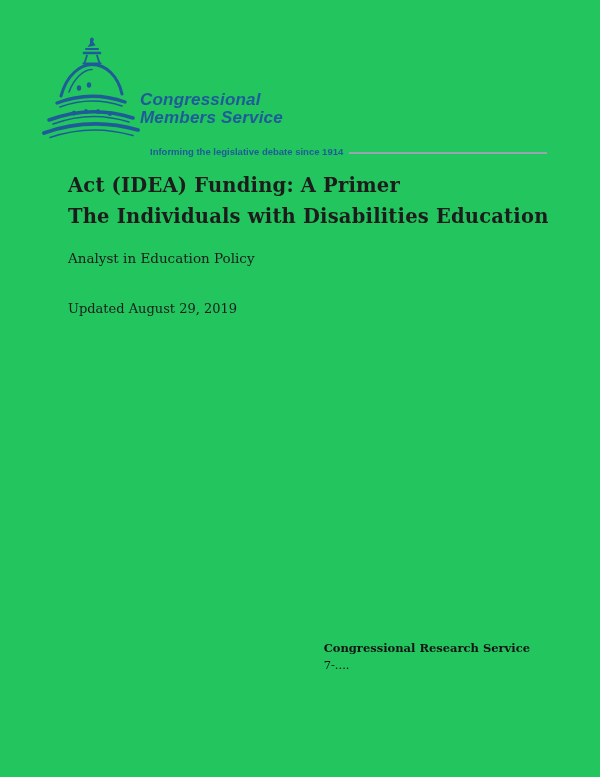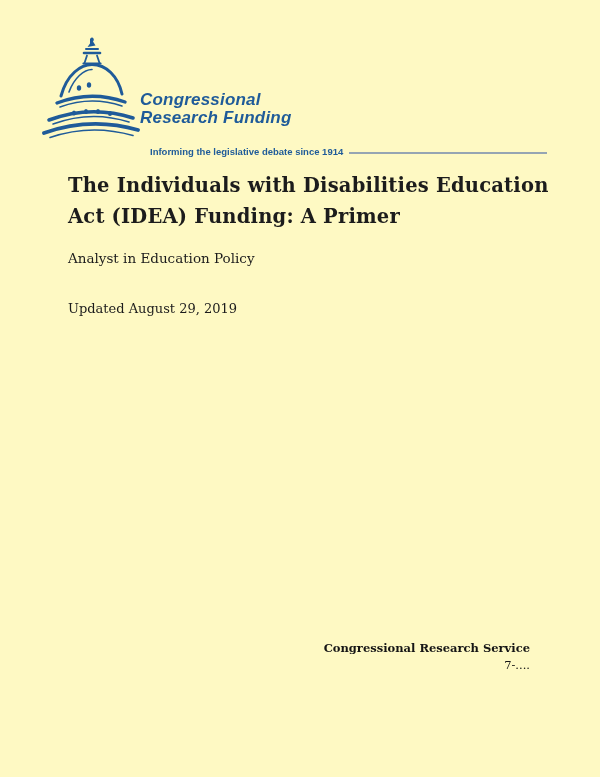--- a/index.html
+++ b/index.html
@@ -1,19 +1,19 @@
 <!DOCTYPE html>
 <html><head>
 <meta charset="utf-8">
 <style>
   html,body{margin:0;padding:0;background:#ffffff;}
   .page{
     position:relative;
     width:600px;height:777px;
-    background:#fef9c3;
+    background:#22c55e;
     font-family:"DejaVu Serif", serif;
     overflow:hidden;
   }
   
   .dome-svg{position:absolute;left:42px;top:36px;width:98px;height:104px;}
   .org-names{
     position:absolute;left:140px;top:91px;
     font-family:"Liberation Sans", sans-serif;
     font-style:italic;font-weight:bold;
     font-size:17px;line-height:18px;
@@ -35,21 +35,21 @@
     color:#1c1c1c;letter-spacing:0.2px;white-space:nowrap;
   }
   .title .title-line{display:block;}
   
   .author-block{position:absolute;left:68px;top:249px;font-size:13.5px;line-height:19px;color:#1c1c1c;}
   .author-name{font-weight:bold;}
   .updated{position:absolute;left:68px;top:301px;font-size:13px;color:#1c1c1c;}
   
   .footer-right{
     position:absolute;right:70px;top:640px;
-    text-align:right;font-size:11.5px;line-height:17px;color:#151515;
+    text-align:left;font-size:11.5px;line-height:17px;color:#151515;
   }
   .fr-org{font-weight:bold;}
   
   .footer-left{
     position:absolute;left:48px;top:721px;width:516px;
     font-family:"Liberation Sans", sans-serif;
     font-size:9.3px;line-height:11.3px;color:#1f5b99;
   }
   .fl-1{font-weight:bold;letter-spacing:0.2px;}
   .fl-row{display:flex;align-items:center;}
@@ -87,30 +87,30 @@
       <path d="M6,84 Q48,68.5 90,82" stroke-width="3.6"></path>
       <path d="M10,88 Q48,74 86,86" stroke-width="1.6"></path>
 
       <path d="M1,97 Q48,80.5 95,94" stroke-width="3.8"></path>
       <path d="M7,101.5 Q48,87.5 90,99.5" stroke-width="1.6"></path>
     </g>
   </svg>
 
   <div class="org-names">
     <div>Congressional</div>
-    <div>Research Funding</div>
+    <div>Members Service</div>
   </div>
   <div class="tagline-row">
     <span>Informing the legislative debate since 1914</span>
     <span class="tagline-rule"></span>
   </div>
 
   <h1 class="title">
+    <span class="title-line">Act (IDEA) Funding: A Primer</span>
     <span class="title-line">The Individuals with Disabilities Education</span>
-    <span class="title-line">Act (IDEA) Funding: A Primer</span>
   </h1>
 
   <div class="author-block">
     <div class="author-role">Analyst in Education Policy</div>
   </div>
   <div class="updated">Updated August 29, 2019</div>
 
   <div class="footer-right">
     <div class="fr-org">Congressional Research Service</div>
     <div>7-....</div>

